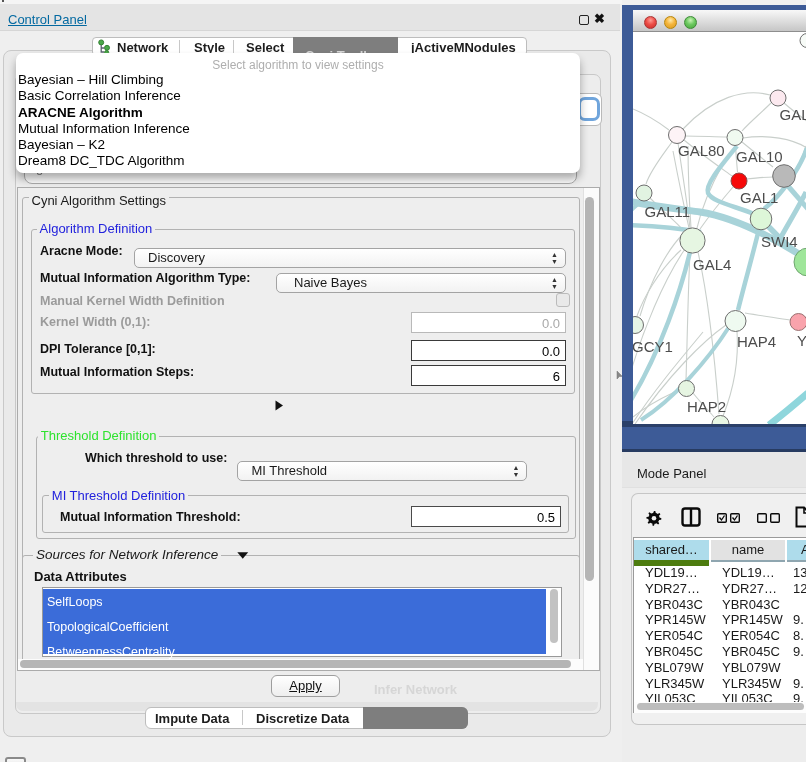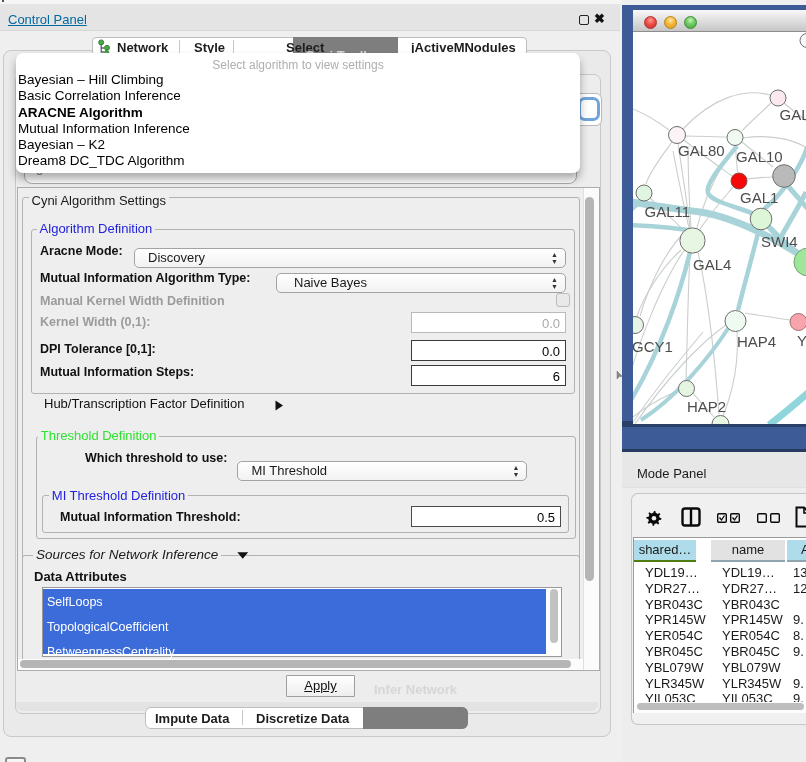--- a/index.html
+++ b/index.html
@@ -37,21 +37,21 @@
 <div class="abs" style="left:233px;top:40px;width:1px;height:13px;background:#c8c8c8;"></div>
 <div class="abs" style="left:293px;top:37px;width:105px;height:19px;background:#7e7e7e;"></div>
 <svg class="abs" style="left:98px;top:39px;" width="14" height="15" viewBox="0 0 14 15">
   <path d="M3.2 5.5 L3.2 13 L6 13 M3.2 9 L6.2 9" stroke="#5c6270" stroke-width="1.3" fill="none"></path>
   <circle cx="3.2" cy="3.4" r="2.5" fill="#4aa84a" stroke="#2c7a2c" stroke-width="0.9"></circle>
   <circle cx="9" cy="8.8" r="2.5" fill="#4aa84a" stroke="#2c7a2c" stroke-width="0.9"></circle>
   <circle cx="8.6" cy="13.6" r="2.1" fill="#4aa84a" stroke="#2c7a2c" stroke-width="0.9"></circle>
 </svg>
 <div class="abs" style="left:117px;top:40px;font-size:13px;font-weight:bold;color:#1d1d1d;">Network</div>
 <div class="abs" style="left:194px;top:40px;font-size:13px;font-weight:bold;color:#1d1d1d;">Style</div>
-<div class="abs" style="left:246px;top:40px;font-size:13px;font-weight:bold;color:#1d1d1d;margin-left:40px;">Select</div>
+<div class="abs" style="left:246px;top:40px;font-size:13px;font-weight:bold;color:#1d1d1d;">Select</div>
 <div class="abs" style="left:305px;top:40px;font-size:13px;font-weight:bold;color:#d6d6d6;margin-top:8px;">Cyni Toolbox</div>
 <div class="abs" style="left:411px;top:40px;font-size:13px;font-weight:bold;color:#1d1d1d;">jActiveMNodules</div>
 
 <div class="abs" style="left:400px;top:93px;width:200px;height:31px;background:#fff;border:1px solid #b9b9b9;border-radius:6px;"></div>
 <div class="abs" style="left:578px;top:97px;width:16px;height:18px;border:3px solid #70a5dc;border-radius:7px;background:#fff;"></div>
 <div class="abs" style="left:24px;top:147px;width:551px;height:35px;background:#fdfdfd;border:1px solid #acacac;border-radius:8px;"></div>
 <div class="abs" style="left:36px;top:160px;font-size:13px;color:#777;">galFiltered.sif default node</div>
 
 <div id="scrollpane" class="abs" style="left:17px;top:187px;width:581px;height:482px;border:1px solid #ababab;background:#eeeeee;overflow:hidden;">
 
@@ -71,21 +71,20 @@
   </div>
   <div class="lbl dis" style="position:absolute;left:22px;top:106px;">Manual Kernel Width Definition</div>
   <div class="abs" style="left:538px;top:105px;width:12px;height:12px;background:#e9e9e9;border:1px solid #bbb;border-radius:3px;"></div>
   <div class="lbl dis" style="position:absolute;left:22px;top:126.5px;">Kernel Width (0,1):</div>
   <div class="field" style="left:393px;top:124px;width:155px;height:21px;line-height:21px;border:1px solid #b9b9b9;color:#a8a8a8;">0.0</div>
   <div class="lbl" style="position:absolute;left:22px;top:154px;">DPI Tolerance [0,1]:</div>
   <div class="field" style="left:393px;top:152px;width:155px;height:21px;line-height:21px;border:1.5px solid #3a3a3a;">0.0</div>
   <div class="lbl" style="position:absolute;left:22px;top:177px;">Mutual Information Steps:</div>
   <div class="field" style="left:393px;top:177px;width:155px;height:21px;line-height:21px;border:1.5px solid #3a3a3a;">6</div>
 
-  <div class="abs" style="left:26px;top:208px;font-size:13px;color:#111;">Hub/Transcription Factor Definition</div>
   <svg class="abs" style="left:257px;top:212px;" width="8.5" height="11" viewBox="0 0 8.5 11">
       <path d="M0.5 0.5 L8 5.5 L0.5 10.5 Z" fill="#111"></path>
     </svg>
 
   <div class="group" style="left:18px;top:248px;width:538px;height:101px;"></div>
   <div class="gtitle" style="left:19.8px;top:240px;color:#2ee32e;text-align:right;">Threshold Definition</div>
 
   <div class="lbl" style="position:absolute;left:67px;top:263px;">Which threshold to use:</div>
   <div class="combo" style="left:219.4px;top:267px;width:290px;height:19.5px;">
     <span style="margin-left:13px;">MI Threshold</span><span class="ar">▲<br>▼</span>
@@ -122,22 +121,22 @@
 Bayesian – Hill Climbing<br>
 Basic Correlation Inference<br>
 <b>ARACNE Algorithm</b><br>
 Mutual Information Inference<br>
 Bayesian – K2<br>
 Dream8 DC_TDC Algorithm
 </div>
 
 <div class="abs" style="left:16px;top:702px;width:582px;height:9px;background:#e3e3e3;border-radius:0 0 7px 7px;"></div>
 
-<div class="abs" style="left:286px;top:675px;width:67px;height:20px;background:linear-gradient(#ffffff,#eeeeee);
-     border:1px solid #9e9e9e;border-radius:1px;text-align:center;font-size:13px;color:#111;line-height:19px;text-decoration:underline;">Apply</div>
+<div class="abs" style="left:271px;top:675px;width:67px;height:20px;background:linear-gradient(#ffffff,#eeeeee);
+     border:1px solid #9e9e9e;border-radius:6px;text-align:center;font-size:13px;color:#111;line-height:19px;text-decoration:underline;">Apply</div>
 
 <div class="abs" style="left:145px;top:707px;width:323px;height:21.5px;background:#ffffff;border:1px solid #bdbdbd;border-radius:6px;box-sizing:border-box;"></div>
 <div class="abs" style="left:242px;top:710px;width:1px;height:15px;background:#c8c8c8;"></div>
 <div class="abs" style="left:363px;top:707px;width:105px;height:21.5px;background:#7e7e7e;border-radius:0 6px 6px 0;"></div>
 <div class="abs" style="left:155px;top:711px;font-size:13px;font-weight:bold;color:#1d1d1d;">Impute Data</div>
 <div class="abs" style="left:256px;top:711px;font-size:13px;font-weight:bold;color:#1d1d1d;">Discretize Data</div>
 <div class="abs" style="left:374px;top:682px;font-size:13px;font-weight:bold;color:#d6d6d6;">Infer Network</div>
 
 <div class="abs" style="left:5px;top:757px;width:17px;height:10px;border:2px solid #8a8a8a;border-radius:3px 3px 0 0;background:linear-gradient(#fafafa,#dddddd);"></div>
 
@@ -260,21 +259,21 @@
 <svg class="abs" style="left:757px;top:513px;" width="24" height="10" viewBox="0 0 24 10">
   <rect x="0.7" y="0.7" width="8.6" height="8.6" rx="1" fill="none" stroke="#0a0a0a" stroke-width="1.4"></rect>
   <rect x="13.7" y="0.7" width="8.6" height="8.6" rx="1" fill="none" stroke="#0a0a0a" stroke-width="1.4"></rect>
 </svg>
 <svg class="abs" style="left:795px;top:506px;" width="16" height="22" viewBox="0 0 16 22">
   <path d="M1.5 1.5 L9 1.5 L14.5 7 L14.5 20.5 L1.5 20.5 Z" fill="none" stroke="#0a0a0a" stroke-width="2"></path>
   <path d="M9 1.5 L9 7 L14.5 7" fill="none" stroke="#0a0a0a" stroke-width="1.6"></path>
 </svg>
 
 <div id="tablearea" class="abs" style="left:633px;top:537px;width:173px;height:175px;background:#ffffff;border-top:1px solid #9a9a9a;border-left:1px solid #9a9a9a;overflow:hidden;font-size:13px;color:#1a1a1a;">
-  <div class="abs" style="left:0px;top:2px;width:62px;height:20px;background:#aedceb;border-bottom:2px solid #4d7c0f;text-align:center;line-height:20px;">shared…</div>
+  <div class="abs" style="left:0px;top:2px;width:75px;height:20px;background:#aedceb;border-bottom:6px solid #4d7c0f;text-align:center;line-height:20px;">shared…</div>
   <div class="abs" style="left:77px;top:2px;width:74px;height:20px;background:#e2e2e2;border-bottom:2px solid #8fa6b0;text-align:center;line-height:20px;">name</div>
   <div class="abs" style="left:153px;top:2px;width:20px;height:20px;background:#aedceb;border-bottom:2px solid #8fa6b0;padding-left:14px;line-height:20px;">A</div>
   <div class="abs" style="left:0;top:27px;line-height:15.8px;">
     <div class="abs" style="left:11px;top:0;">YDL19…<br>YDR27…<br>YBR043C<br>YPR145W<br>YER054C<br>YBR045C<br>YBL079W<br>YLR345W<br>YIL053C</div>
     <div class="abs" style="left:88px;top:0;">YDL19…<br>YDR27…<br>YBR043C<br>YPR145W<br>YER054C<br>YBR045C<br>YBL079W<br>YLR345W<br>YIL053C</div>
     <div class="abs" style="left:159px;top:0;">13<br>12<br>&nbsp;<br>9.<br>8.<br>9.<br>&nbsp;<br>9.<br>9.</div>
   </div>
   <div class="abs" style="left:0px;top:164px;width:173px;height:11px;background:#fdfdfd;"></div>
   <div class="abs" style="left:3px;top:165px;width:167px;height:7px;background:#bdbdbd;border-radius:3.5px;"></div>
 </div>

